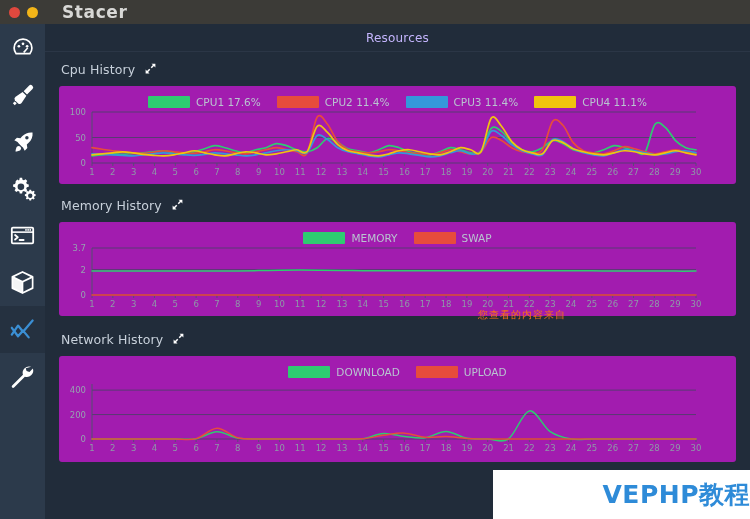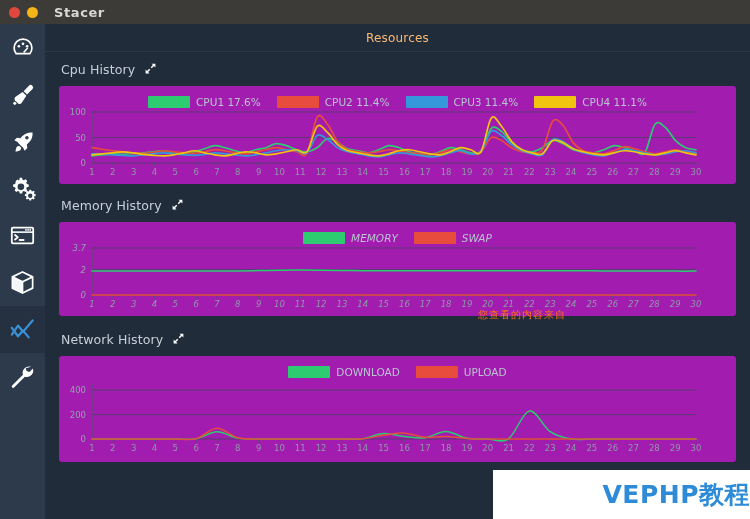--- a/index.html
+++ b/index.html
@@ -25,24 +25,24 @@
     padding-left: 9px;
   }
   .win-dot {
     width: 11px; height: 11px; border-radius: 50%;
     margin-right: 7px; display: inline-block;
   }
   .win-dot.close { background: #e0483e; }
   .win-dot.min { background: #f3b518; }
   #win-title {
     color: #d8d8d6;
-    font-size: 13px;
+    font-size: 17px;
     font-weight: bold;
     letter-spacing: .6px;
-    margin-left: 9px;
+    margin-left: 17px;
   }
 
   
   #sidebar {
     position: absolute; top: 24px; left: 0;
     width: 45px; height: 495px;
     background: #2c3a4b;
   }
   .side-item {
     width: 45px; height: 47px;
@@ -58,21 +58,21 @@
     width: 705px; height: 495px;
     background: #212c3a;
   }
   #page-header {
     height: 28px;
     display: flex; align-items: center; justify-content: center;
     border-bottom: 1px solid #2b3646;
     background: #212c3a;
   }
   #page-title {
-    color: #fdba74; font-size: 12px; letter-spacing: .2px;
+    color: #c4b5fd; font-size: 12px; letter-spacing: .2px;
   }
 
   .section { padding: 0 14px; }
   .section-head {
     display: flex; align-items: center;
     height: 34px;
     padding-left: 2px;
   }
   .section-title {
     color: #c7d0da; font-size: 12.5px;
@@ -349,21 +349,21 @@
     <div class="section" style="margin-top:4px;">
       <div class="section-head">
         <span class="section-title">Memory History</span>
         <span class="expand-icon">
           <svg width="13" height="13" viewBox="0 0 24 24" fill="#ffffff">
             <path d="M21 3h-7.2l2.6 2.6-4 4 2 2 4-4L21 10.2z"></path>
             <path d="M3 21h7.2l-2.6-2.6 4-4-2-2-4 4L3 13.8z"></path>
           </svg>
         </span>
       </div>
-      <div class="chart-card" style="height:94px;font-style:italic;">
+      <div class="chart-card" style="height:94px;">
         <div class="legend" id="memory-legend">
             <div class="legend-entry">
               <span class="legend-swatch" style="background: rgb(46, 204, 113);"></span>
               <span class="legend-label">MEMORY</span>
             </div>
             <div class="legend-entry">
               <span class="legend-swatch" style="background: rgb(231, 76, 60);"></span>
               <span class="legend-label">SWAP</span>
             </div>
           </div>

